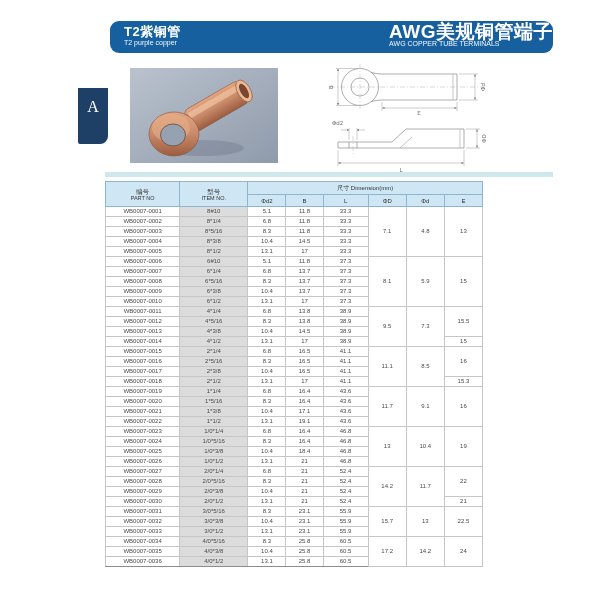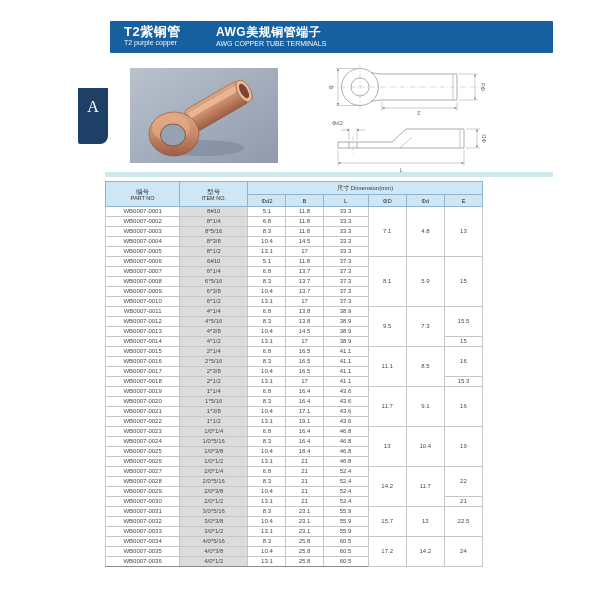--- a/index.html
+++ b/index.html
@@ -1,25 +1,25 @@
 <!DOCTYPE html>
 <html style="--banner-bg: #16609f; --tab-bg: #1f4066; --head-bg: #cfe6f4; --item-bg: #dcdcdc; --strip-bg: #cfe8eb; --copper: #c98a6a;"><head>
 <meta charset="utf-8">
 <style>
   html,body{margin:0;padding:0;}
   body{width:600px;height:600px;background:#fff;font-family:"Liberation Sans","DejaVu Sans",sans-serif;position:relative;overflow:hidden;}
   .page{position:absolute;inset:0;background:#ffffff;}
 
   
   .banner{position:absolute;left:110px;top:21px;width:443px;height:32px;background:var(--banner-bg,#16609f);
-    border-radius:1px;color:#fff;display:flex;align-items:flex-start;}
+    border-radius:9px;color:#fff;display:flex;align-items:flex-start;justify-content:space-between;}
   .banner-left{margin-left:14px;margin-top:4px;width:86px;}
   .banner-right{margin-left:6px;margin-top:3px;}
   .b-cn{font-size:13px;font-weight:bold;line-height:14px;letter-spacing:.5px;white-space:nowrap;}
-  .banner-right .b-cn{font-size:12px;line-height:16px;}
+  .banner-right .b-cn{font-size:19px;line-height:16px;}
   .b-en{font-size:7px;line-height:8px;opacity:.95;white-space:nowrap;}
 
   
   .side-tab{position:absolute;left:78px;top:88px;width:30px;height:56px;background:var(--tab-bg,#1f4066);
     color:#fff;font-family:"Liberation Serif","DejaVu Serif",serif;font-size:16px;text-align:center;
     padding-top:10px;box-sizing:border-box;border-radius:0 0 8px 2px;}
 
   .photo{position:absolute;left:130px;top:68px;width:148px;height:95px;}
   .drawing{position:absolute;left:326px;top:60px;width:168px;height:118px;}
   .drawing svg{display:block;}

